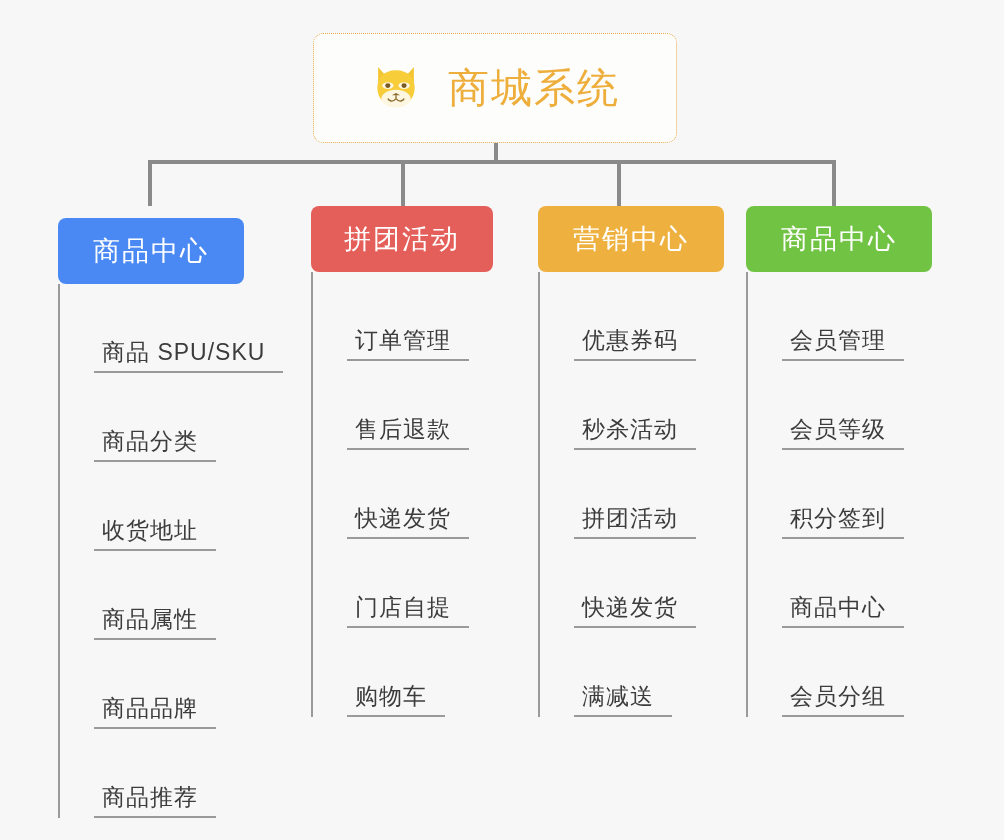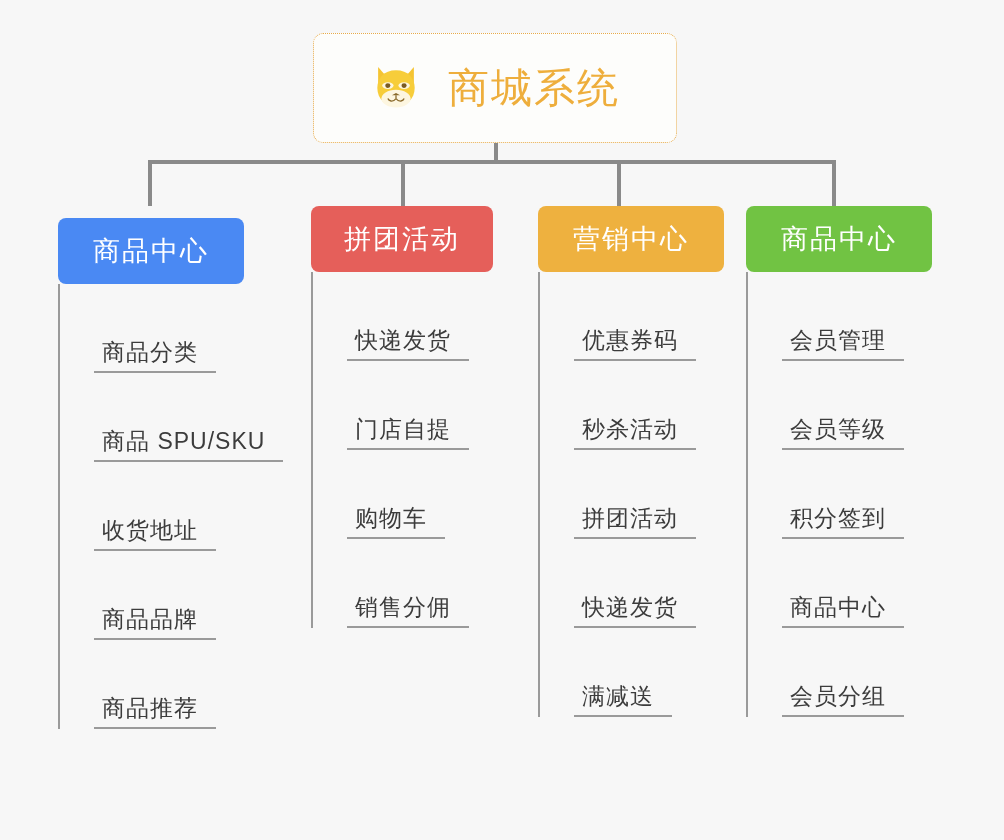--- a/index.html
+++ b/index.html
@@ -164,54 +164,60 @@
   <div class="conn conn-drop d2"></div>
   <div class="conn conn-drop d3"></div>
   <div class="conn conn-drop d4"></div>
 
   <div class="branch b1">
     <div class="branch-header">
       <span>商品中心</span>
     </div>
     <div class="branch-body">
       <div class="leaf">
+          <span class="leaf-inner"><span class="leaf-label">商品 SPU/SKU</span></span>
+        </div>
+      <div class="leaf">
           <span class="leaf-inner"><span class="leaf-label">商品分类</span></span>
         </div>
       <div class="leaf">
-          <span class="leaf-inner"><span class="leaf-label">商品 SPU/SKU</span></span>
-        </div>
-      <div class="leaf">
           <span class="leaf-inner"><span class="leaf-label">收货地址</span></span>
         </div>
       <div class="leaf">
+          <span class="leaf-inner"><span class="leaf-label">商品属性</span></span>
+        </div>
+      <div class="leaf">
           <span class="leaf-inner"><span class="leaf-label">商品品牌</span></span>
         </div>
       <div class="leaf">
           <span class="leaf-inner"><span class="leaf-label">商品推荐</span></span>
         </div>
     </div>
   </div>
 
   <div class="branch b2">
     <div class="branch-header">
       <span>拼团活动</span>
     </div>
     <div class="branch-body">
       <div class="leaf">
+          <span class="leaf-inner"><span class="leaf-label">订单管理</span></span>
+        </div>
+      <div class="leaf">
+          <span class="leaf-inner"><span class="leaf-label">售后退款</span></span>
+        </div>
+      <div class="leaf">
           <span class="leaf-inner"><span class="leaf-label">快递发货</span></span>
         </div>
       <div class="leaf">
           <span class="leaf-inner"><span class="leaf-label">门店自提</span></span>
         </div>
       <div class="leaf">
           <span class="leaf-inner"><span class="leaf-label">购物车</span></span>
         </div>
-      <div class="leaf">
-          <span class="leaf-inner"><span class="leaf-label">销售分佣</span></span>
-        </div>
     </div>
   </div>
 
   <div class="branch b3">
     <div class="branch-header">
       <span>营销中心</span>
     </div>
     <div class="branch-body">
       <div class="leaf">
           <span class="leaf-inner"><span class="leaf-label">优惠券码</span></span>

